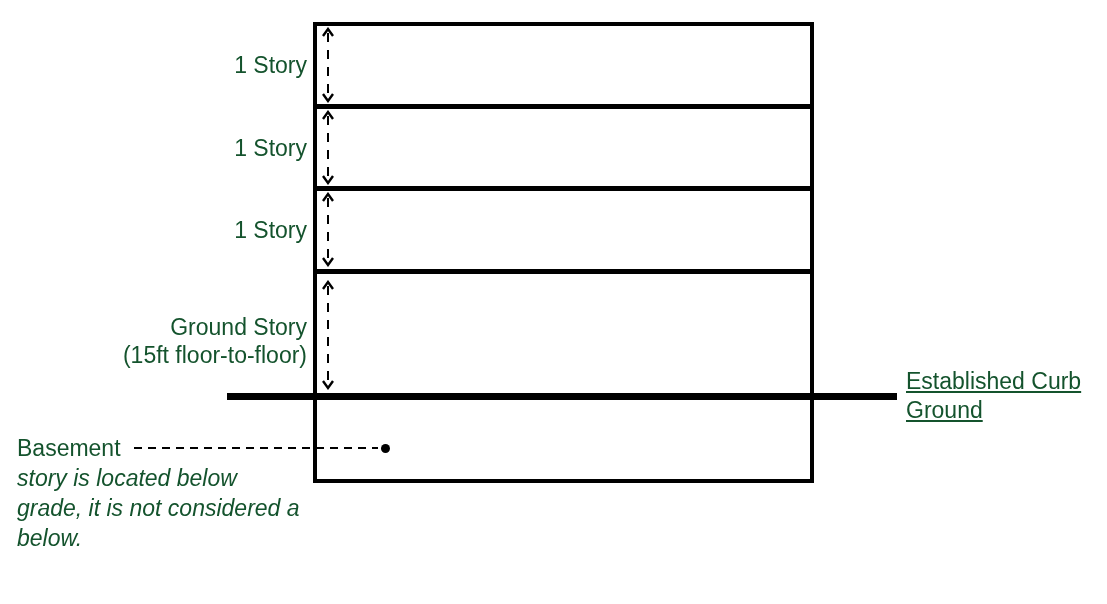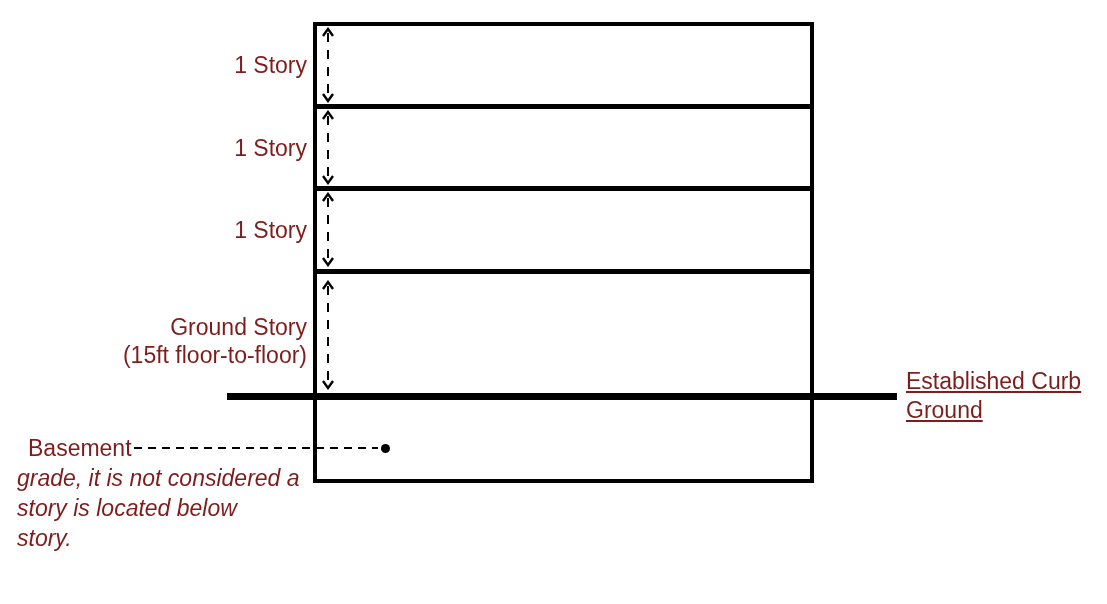--- a/index.html
+++ b/index.html
@@ -2,21 +2,21 @@
 <html><head>
 <meta charset="utf-8">
 <style>
   html, body { margin: 0; padding: 0; background: #ffffff; }
   .canvas {
     position: relative;
     width: 1107px;
     height: 604px;
     background: #ffffff;
     font-family: "Liberation Sans", sans-serif;
-    color: #7f1d1d;
+    color: #14532d;
     overflow: hidden;
   }
   
   .building {
     position: absolute;
     left: 313px; top: 22px;
     width: 501px; height: 461px;
     border: 4px solid #000;
     box-sizing: border-box;
     background: transparent;
@@ -61,21 +61,20 @@
     line-height: 29px;
     white-space: nowrap;
     text-decoration: underline;
   }
   .basement-label {
     position: absolute;
     left: 17px; top: 434px;
     font-size: 23px;
     line-height: 28px;
     white-space: nowrap;
-    margin-left: 11px;
   }
   
   .leader {
     position: absolute;
     left: 134px; top: 447px;
     width: 244px; height: 2px;
     background: repeating-linear-gradient(90deg, #000 0 8px, transparent 8px 14px);
   }
   .dot {
     position: absolute;
@@ -138,18 +137,18 @@
   <div class="curb-label">
     <div>Established Curb</div>
     <div>Ground</div>
   </div>
 
   <div class="basement-label">Basement</div>
   <div class="leader"></div>
   <div class="dot"></div>
 
   <div class="note">
+    <div>story is located below</div>
     <div>grade, it is not considered a</div>
-    <div>story is located below</div>
-    <div>story.</div>
+    <div>below.</div>
   </div>
 
 </div>
 
 </body></html>

